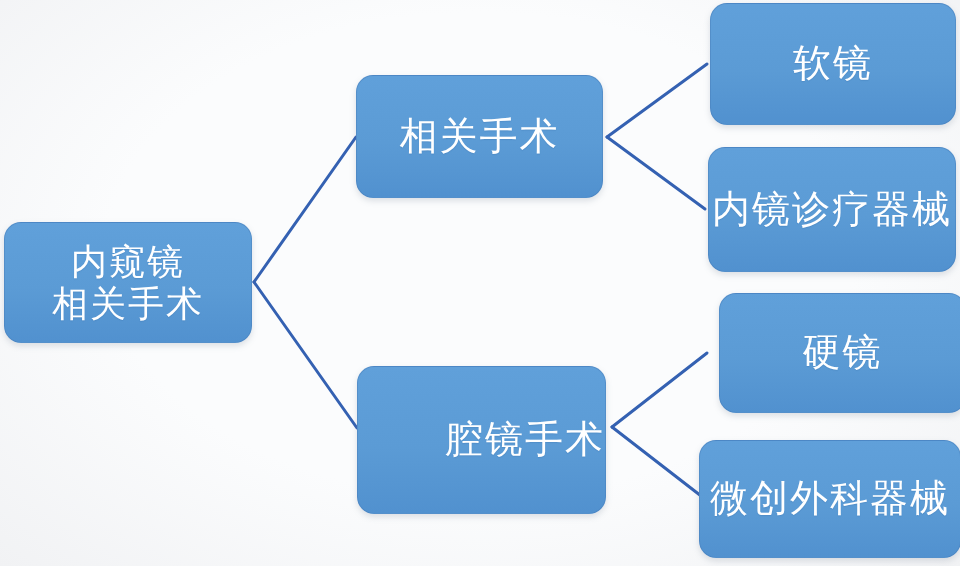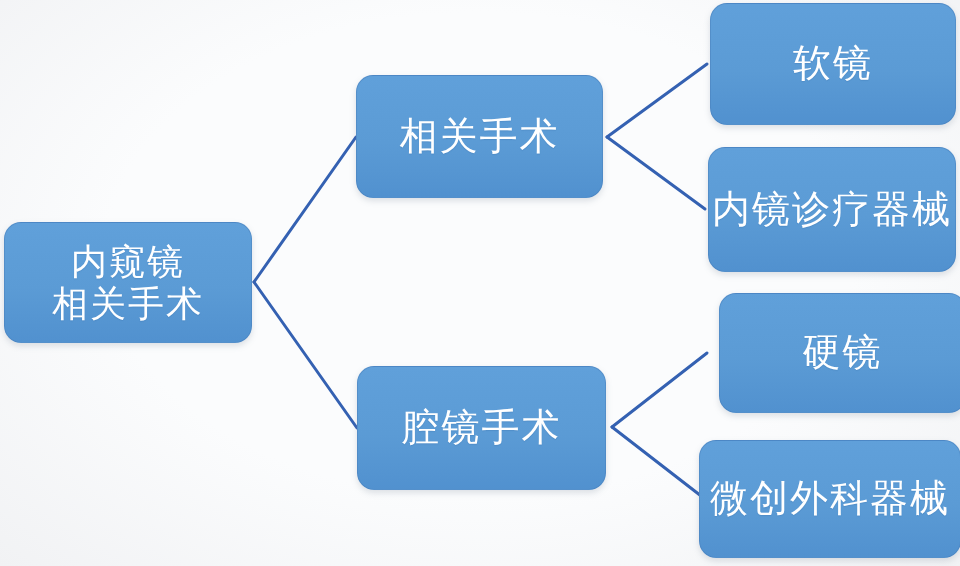--- a/index.html
+++ b/index.html
@@ -51,21 +51,21 @@
     white-space: nowrap;
   }
   .node.root {
   }
   .node.root .label {
     font-size: 36px;
   }
   
   #node-root       { left: 4px;   top: 222px; width: 248px; height: 121px; }
   #node-mid-top    { left: 356px; top: 75px;  width: 247px; height: 123px; }
-  #node-mid-bottom { left: 357px; top: 366px; width: 249px; height: 124px; }
+  #node-mid-bottom { left: 357px; top: 366px; width: 249px; height: 148px; align-items: flex-end; }
   #node-leaf-1     { left: 710px; top: 3px;   width: 246px; height: 122px; }
   #node-leaf-2     { left: 708px; top: 147px; width: 248px; height: 125px; }
   #node-leaf-3     { left: 710px; top: 293px; width: 247px; height: 120px; margin-left: 9px; }
   #node-leaf-4     { left: 699px; top: 440px; width: 262px; height: 118px; }
 </style>
 </head>
 <body>
 
 <div class="canvas">
 

